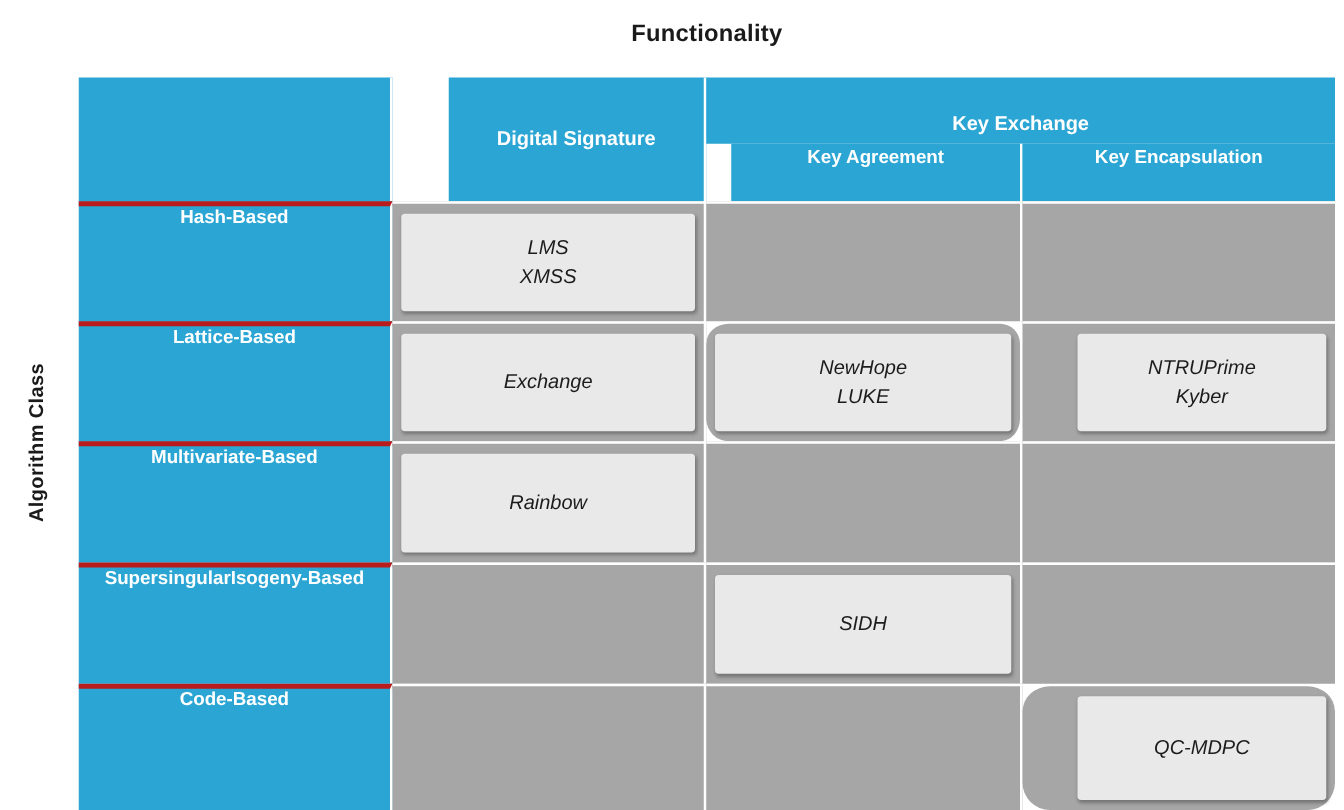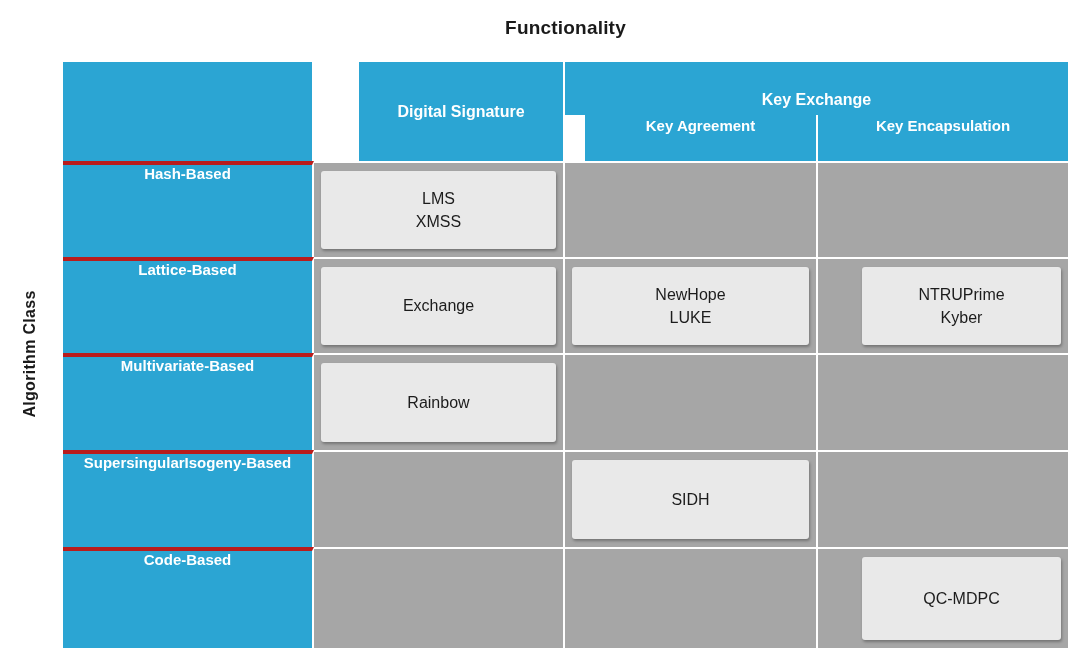--- a/index.html
+++ b/index.html
@@ -147,20 +147,21 @@
     display: flex;
     flex-direction: column;
     align-items: center;
     justify-content: center;
     box-sizing: border-box;
   }
   .box .line {
     font-size: 16px;
     color: #1c1c1c;
     line-height: 1.45;
+    font-style: italic;
   }
 </style>
 </head>
 <body>
 
 <div id="chart-title">Functionality</div>
 
 <div id="axis-label-left">Algorithm Class</div>
 
 <div id="matrix">
@@ -188,21 +189,21 @@
       <div class="cell" style="grid-area: 3 / 3;"></div>
       <div class="cell last-col" style="grid-area: 3 / 4;"></div>
       <div class="rowlab" style="grid-row: 4;">
         <div>Lattice-Based</div>
       </div>
       <div class="cell" style="grid-area: 4 / 2;">
         <div class="box">
           <div class="line">Exchange</div>
         </div>
       </div>
-      <div class="cell" style="grid-area: 4 / 3;">
+      <div class="cell" style="grid-area: 4 / 3; border-radius: 18px;">
         <div class="box">
           <div class="line">NewHope</div>
           <div class="line">LUKE</div>
         </div>
       </div>
       <div class="cell last-col" style="grid-area: 4 / 4;">
         <div class="box">
           <div class="line">NTRUPrime</div>
           <div class="line">Kyber</div>
         </div>
@@ -226,19 +227,19 @@
         <div class="box">
           <div class="line">SIDH</div>
         </div>
       </div>
       <div class="cell last-col" style="grid-area: 6 / 4;"></div>
       <div class="rowlab" style="grid-row: 7;">
         <div>Code-Based</div>
       </div>
       <div class="cell" style="grid-area: 7 / 2;"></div>
       <div class="cell" style="grid-area: 7 / 3;"></div>
-      <div class="cell last-col" style="grid-area: 7 / 4;">
+      <div class="cell last-col" style="grid-area: 7 / 4; border-radius: 22px;">
         <div class="box">
           <div class="line">QC-MDPC</div>
         </div>
       </div>
   </div>
 </div>
 
 </body></html>

